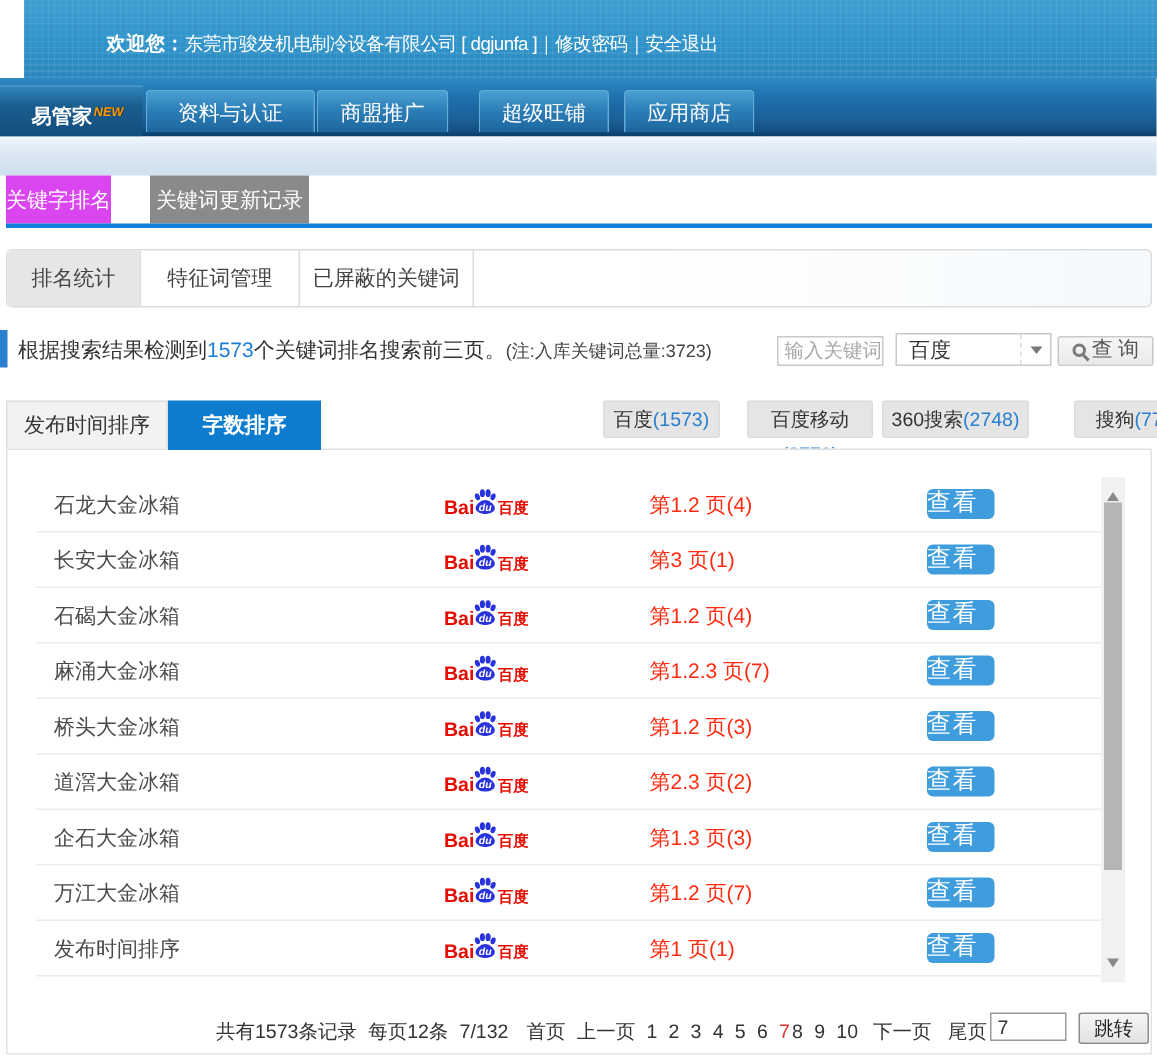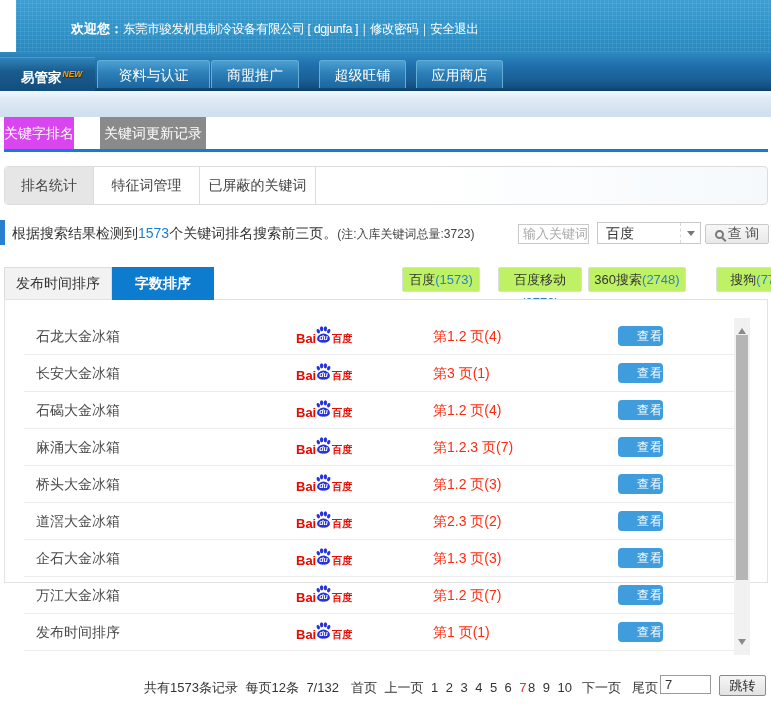--- a/index.html
+++ b/index.html
@@ -46,33 +46,33 @@
 #kwinput { left:518px; top:224px; width:71px; height:20px; border:1px solid #c9c9c9; font-size:13px; color:#a9a9a9; line-height:18px; padding-left:4px; }
 #seldrop { left:597px; top:222px; width:104px; height:22px; border:1px solid #c9c9c9; background:#fff; font-size:14px; color:#333; line-height:21px; padding-left:8px; }
 #seldrop .arr { position:absolute; right:0; top:0; width:20px; height:20px; border-left:1px dashed #d8d8d8; }
 #seldrop .arr:after { content:""; position:absolute; left:6px; top:8px; border:4px solid transparent; border-top:5px solid #777; }
 #searchbtn { left:705px; top:224px; width:64px; height:20px; border:1px solid #c9c9c9; background:linear-gradient(180deg,#f7f7f7,#e9e9e9); border-radius:2px; font-size:14px; color:#555; line-height:18px; text-align:center;font-family:Liberation Serif, serif; }
 #searchbtn .mag { display:inline-block; width:9px; height:9px; border:2px solid #7a7a7a; border-radius:50%; position:relative; margin-right:4px; vertical-align:-1px; }
 #searchbtn .mag:after { content:""; position:absolute; width:2px; height:5px; background:#7a7a7a; transform:rotate(-45deg); left:6px; top:5px; }
 
 #sort1 { left:4px; top:267px; width:108px; height:46px; background:#f2f2f2; border:1px solid #ddd; font-size:14px; color:#333; line-height:31px; text-align:center; }
 #sort2 { left:112px; top:267px; width:102px; height:33px; background:#0d7ccf; color:#fff; font-size:14px; font-weight:bold; line-height:33px; text-align:center; z-index:3; }
-.counter { top:267px; height:25px; border:1px solid #dcdcdc; background:#bef264; border-radius:2px; font-size:13px; color:#333; line-height:23px; text-align:center; }
+.counter { top:267px; height:25px; border:1px solid #dcdcdc; background:#e5e5e5; border-radius:2px; font-size:13px; color:#333; line-height:23px; text-align:center; }
 .counter i { font-style:normal; color:#2a7fd0; }
 #c1 { left:402px; width:78px; }
 #c2 { left:486px; width:84px;margin-left:12px; }
 #c3 { left:588px; width:98px; }
 #c4 { left:692px; width:85px;margin-left:24px; }
 
-#tablebox { left:4px; top:299px; width:764px; height:284px; border:1px solid #e2e2e2; background:#fff; }
+#tablebox { left:4px; top:299px; width:764px; height:404px; border:1px solid #e2e2e2; background:#fff; }
 .row { position:absolute; left:19px; width:710px; height:37px; border-bottom:1px solid #ececec; }
 .kw { position:absolute; left:12px; top:10px; font-size:14px; color:#4a4a4a; }
 .lg { position:absolute; left:272px; top:5px; }
 .pg { position:absolute; left:409px; top:10px; font-size:14px; color:#fe2b10; }
-.vbtn { position:absolute; left:594px; top:8px; width:45px; height:20px; background:#3f9dde; border-radius:4px; color:#fff; font-size:12px; line-height:20px; text-align:right; letter-spacing:1px; }
+.vbtn { position:absolute; left:594px; top:8px; width:45px; height:20px; background:#3f9dde; border-radius:4px; color:#fff; font-size:16px; line-height:20px; text-align:left; letter-spacing:1px; }
 
 #sbtrack { left:729px; top:18px; width:16px; height:337px; background:#f1f1f1; }
 #sbthumb { position:absolute; left:2px; top:17px; width:12px; height:245px; background:#b5b5b5; }
 .sarr { position:absolute; left:4px; width:0; height:0; border:4px solid transparent; }
 #sarrup { top:6px; border-bottom:6px solid #8a8a8a; }
 #sarrdn { bottom:6px; border-top:6px solid #8a8a8a; }
 
 #pager { left:144px; top:679px; font-size:13px; color:#333; white-space:nowrap; }
 #pager span { margin-right:7.5px;margin-top:12px; }
 #pager .red { margin-right:1.5px; }

